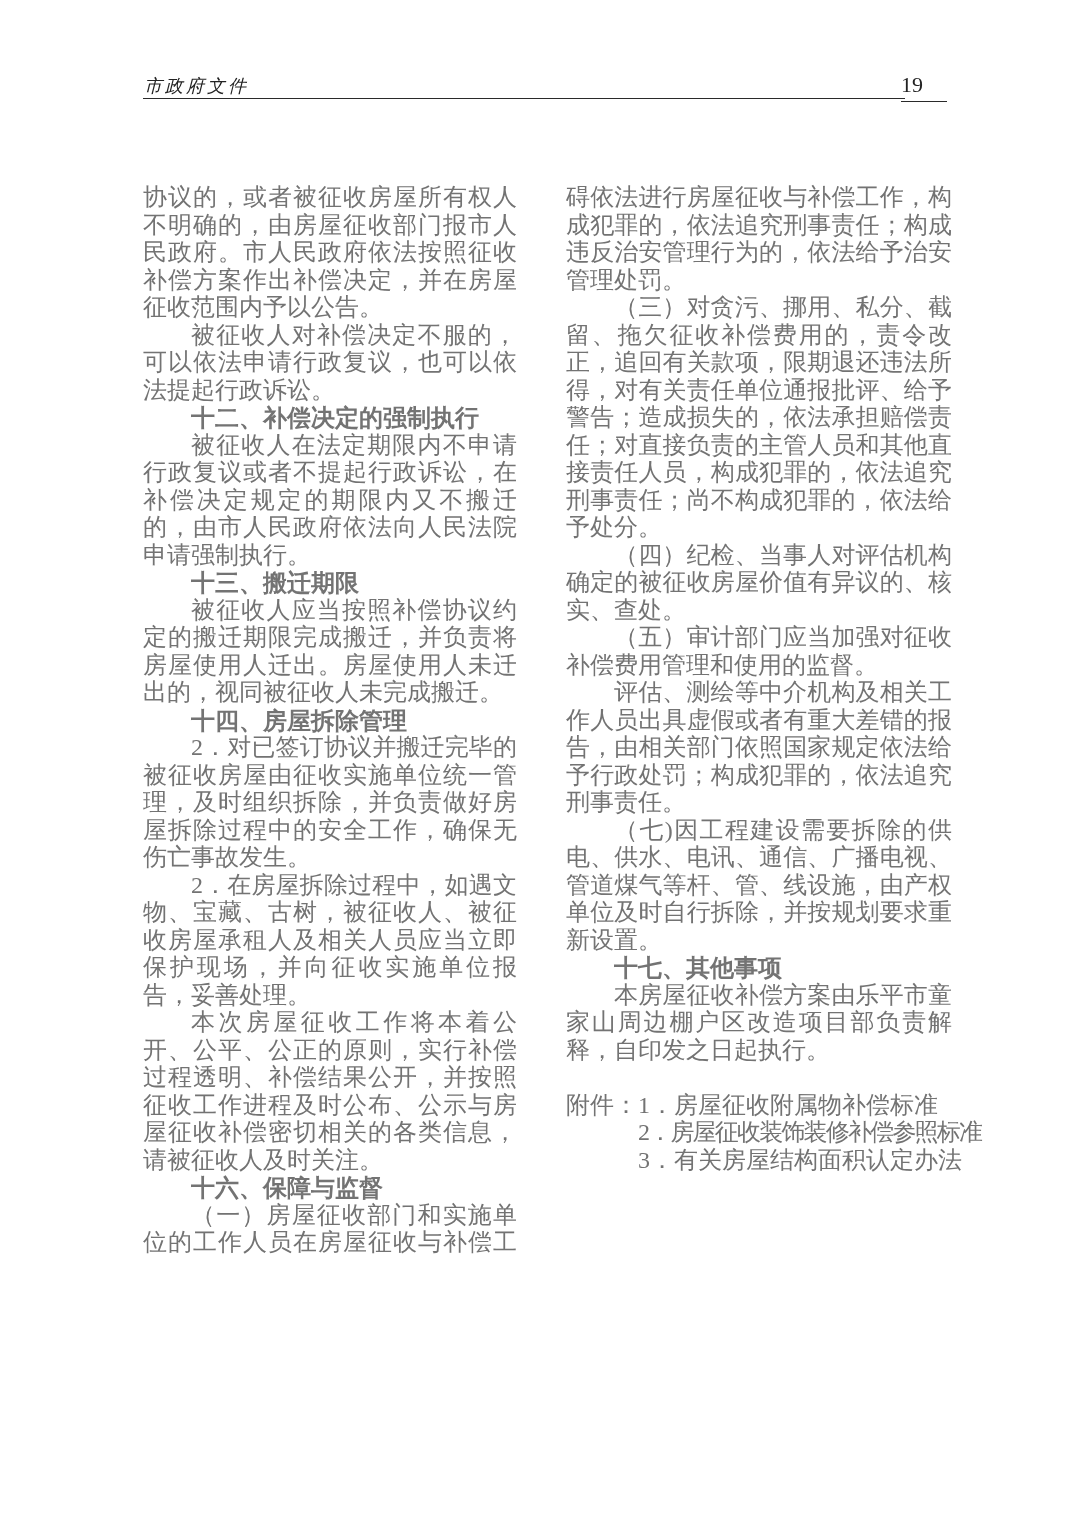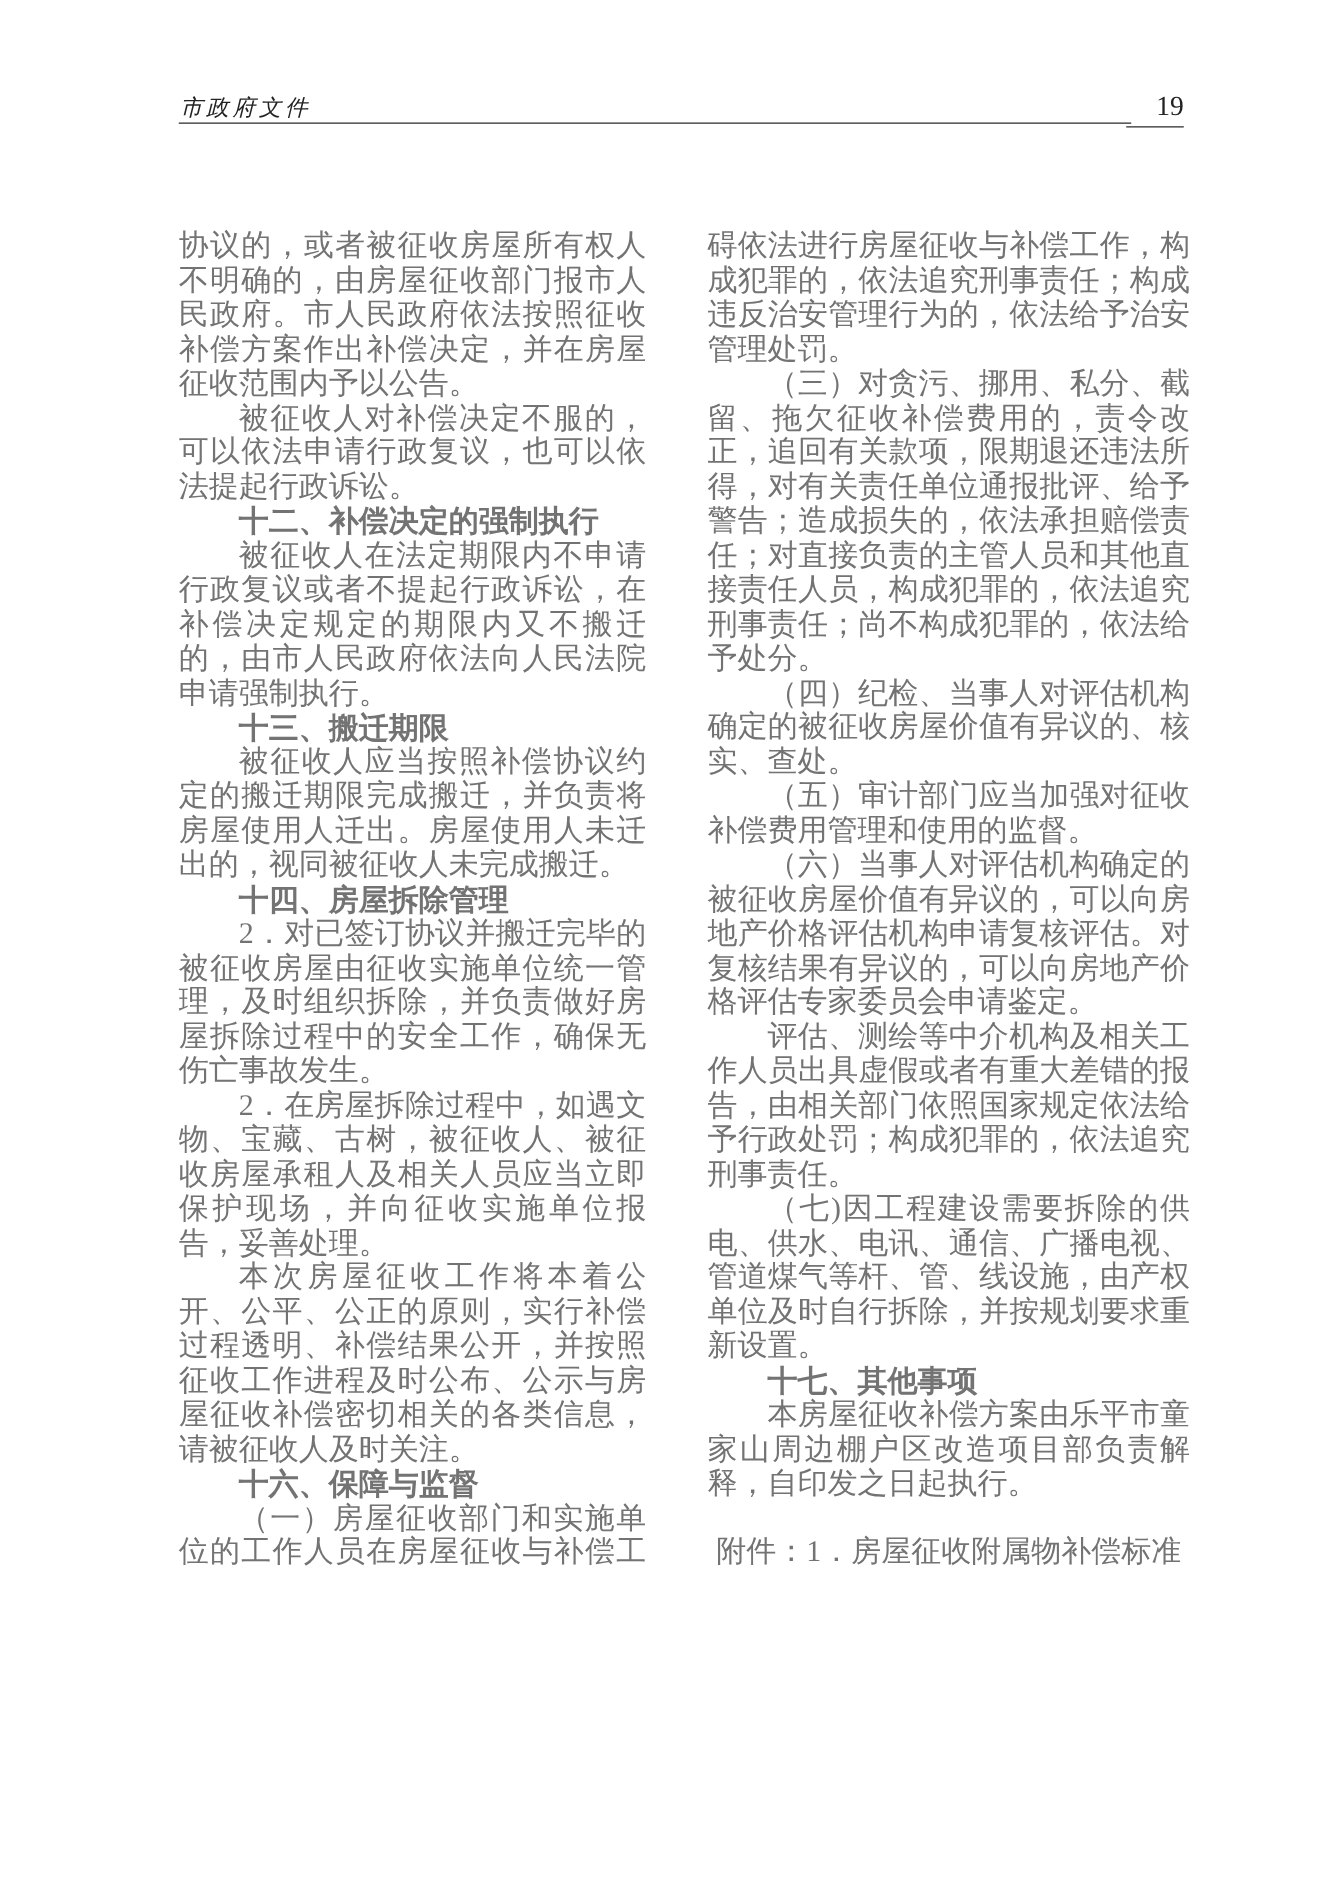--- a/index.html
+++ b/index.html
@@ -28,21 +28,21 @@
     top: 98px;
     width: 762px;
     height: 0;
     border-top: 1.6px solid #2a2a2a;
   }
   .page-number {
     position: absolute;
     left: 901px;
     top: 72px;
     width: 46px;
-    text-align: right;
+    text-align: left;
     font-size: 22px;
     color: #222;
     border-bottom: 1.6px solid #2a2a2a;
     padding-bottom: 3px;
   }
   
   .col {
     position: absolute;
     top: 184px;
     font-size: 24px;
@@ -55,21 +55,21 @@
   .col-right { left: 566px; width: 386px; }
   .col p { margin: 0; text-indent: 2em; }
   .col p.noindent { text-indent: 0; }
   .col p.heading {
     font-family: "Liberation Sans", "DejaVu Sans", sans-serif;
     font-weight: 700;
   }
   
   .attach { margin-top: 27.5px; }
   .attach-row {
-    text-align: center;
+    text-align: left;
     padding-left: 3em;
     text-indent: -3em;
     white-space: nowrap;
   }
   .attach-row.sub { text-indent: 0; }
   .attach-row.condensed { letter-spacing: -1.8px; }
 </style>
 </head>
 <body>
 
@@ -93,21 +93,20 @@
     <p class="heading">十六、保障与监督</p>
     <p>（一）房屋征收部门和实施单位的工作人员在房屋征收与补偿工作中不履行本方案规定的职责，由乐平市人民政府责令改正，通报批评，造成损失的，依法承担赔偿责任；对滥用职权、玩忽职守、徇私舞弊的，依法给予处分；构成犯罪的，依法追究刑事责任。</p>
     <p>（二）对采取暴力、威胁等方法阻</p>
   </div>
 
   <div class="col col-right">
     <p class="noindent">碍依法进行房屋征收与补偿工作，构成犯罪的，依法追究刑事责任；构成违反治安管理行为的，依法给予治安管理处罚。</p>
     <p>（三）对贪污、挪用、私分、截留、拖欠征收补偿费用的，责令改正，追回有关款项，限期退还违法所得，对有关责任单位通报批评、给予警告；造成损失的，依法承担赔偿责任；对直接负责的主管人员和其他直接责任人员，构成犯罪的，依法追究刑事责任；尚不构成犯罪的，依法给予处分。</p>
     <p>（四）纪检、当事人对评估机构确定的被征收房屋价值有异议的、核实、查处。</p>
     <p>（五）审计部门应当加强对征收补偿费用管理和使用的监督。</p>
-    <p>（六）当事人对评估机构确定的被征收房屋价值有异议的，可以向房地产价格评估机构申请复核评估。对复核结果有异议的，可以向房地产价格评估专家委员会申请鉴定。</p>
     <p>评估、测绘等中介机构及相关工作人员出具虚假或者有重大差错的报告，由相关部门依照国家规定依法给予行政处罚；构成犯罪的，依法追究刑事责任。</p>
     <p>（七)因工程建设需要拆除的供电、供水、电讯、通信、广播电视、管道煤气等杆、管、线设施，由产权单位及时自行拆除，并按规划要求重新设置。</p>
     <p class="heading">十七、其他事项</p>
     <p>本房屋征收补偿方案由乐平市童家山周边棚户区改造项目部负责解释，自印发之日起执行。</p>
 
     <div class="attach">
       <div class="attach-row"><span>附件：</span><span>1．房屋征收附属物补偿标准</span></div>
       <div class="attach-row sub condensed"><span>2．房屋征收装饰装修补偿参照标准</span></div>
       <div class="attach-row sub"><span>3．有关房屋结构面积认定办法</span></div>
     </div>

